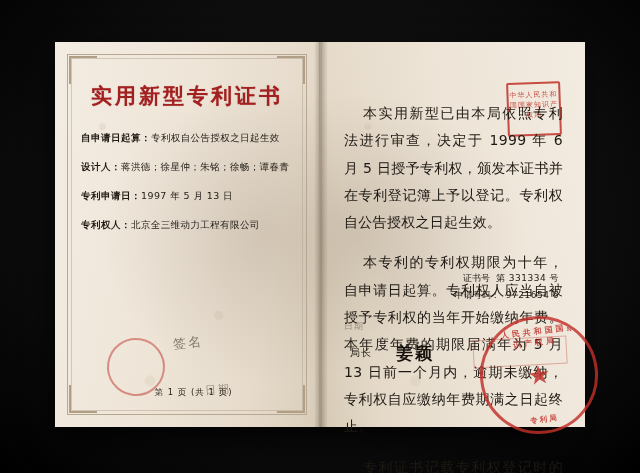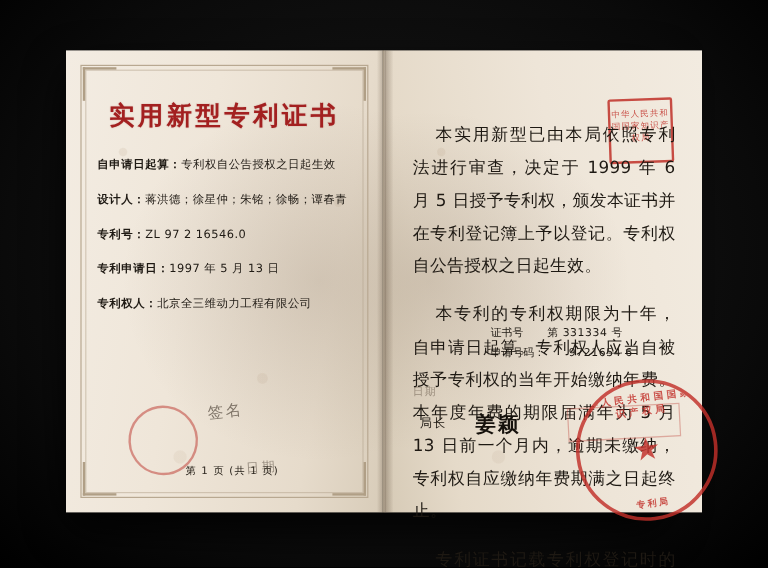--- a/index.html
+++ b/index.html
@@ -183,21 +183,21 @@
   .body-text p { margin: 0 0 13px 0; text-indent: 19px; }
   .cert-no {
     position: absolute;
     right: 26px;
     top: 228px;
     width: 150px;
     font-size: 9px;
     color: #1e1913;
     line-height: 1.9;
   }
-  .cert-no .row { display: flex; justify-content: flex-start; gap: 20px; }
+  .cert-no .row { display: flex; justify-content: flex-end; gap: 6px; }
   .cert-no .num { letter-spacing: .5px; }
   .director {
     position: absolute;
     left: 30px;
     top: 300px;
     font-size: 10px;
     color: #1e1913;
     letter-spacing: 1px;
   }
   .director-name {
@@ -318,23 +318,20 @@
       <div class="cert-title">实用新型专利证书</div>
 
       <div class="fields">
         <div class="field-row">
           <span class="field-label">自申请日起算：</span><span class="field-value">专利权自公告授权之日起生效</span>
         </div>
         <div class="field-row">
           <span class="field-label">设计人：</span><span class="field-value">蒋洪德；徐星仲；朱铭；徐畅；谭春青</span>
         </div>
         <div class="field-row">
-          <span class="field-label">专利号：</span><span class="field-value">ZL 97 2 16546.0</span>
-        </div>
-        <div class="field-row">
           <span class="field-label">专利申请日：</span><span class="field-value">1997 年 5 月 13 日</span>
         </div>
         <div class="field-row">
           <span class="field-label">专利权人：</span><span class="field-value">北京全三维动力工程有限公司</span>
         </div>
       </div>
 
 
       <div class="sign-script">签名</div>
       <div class="sign-script2">日期</div>

